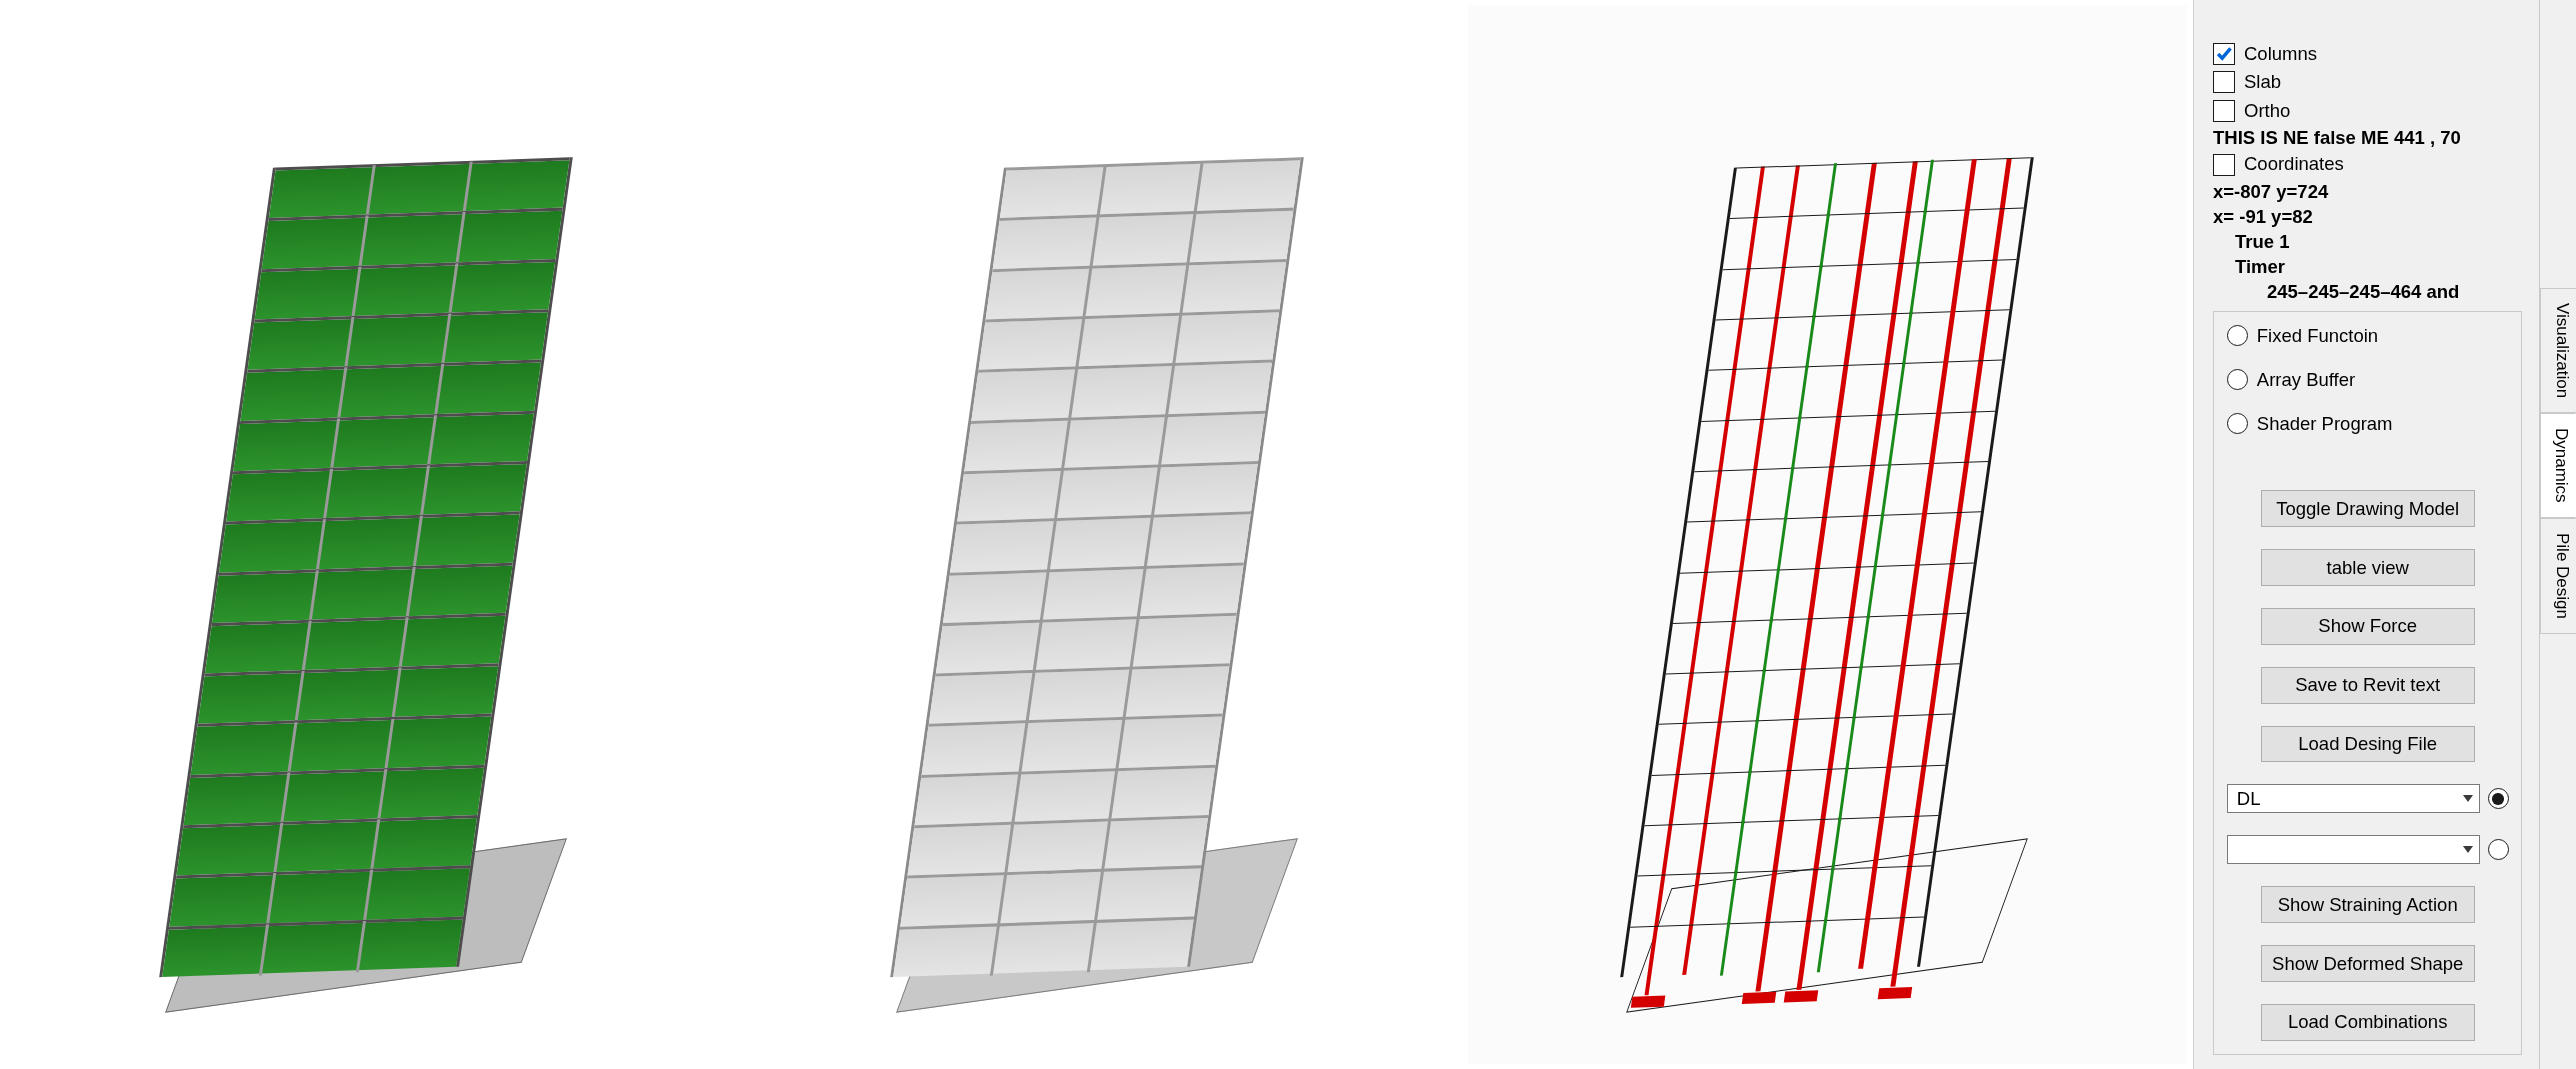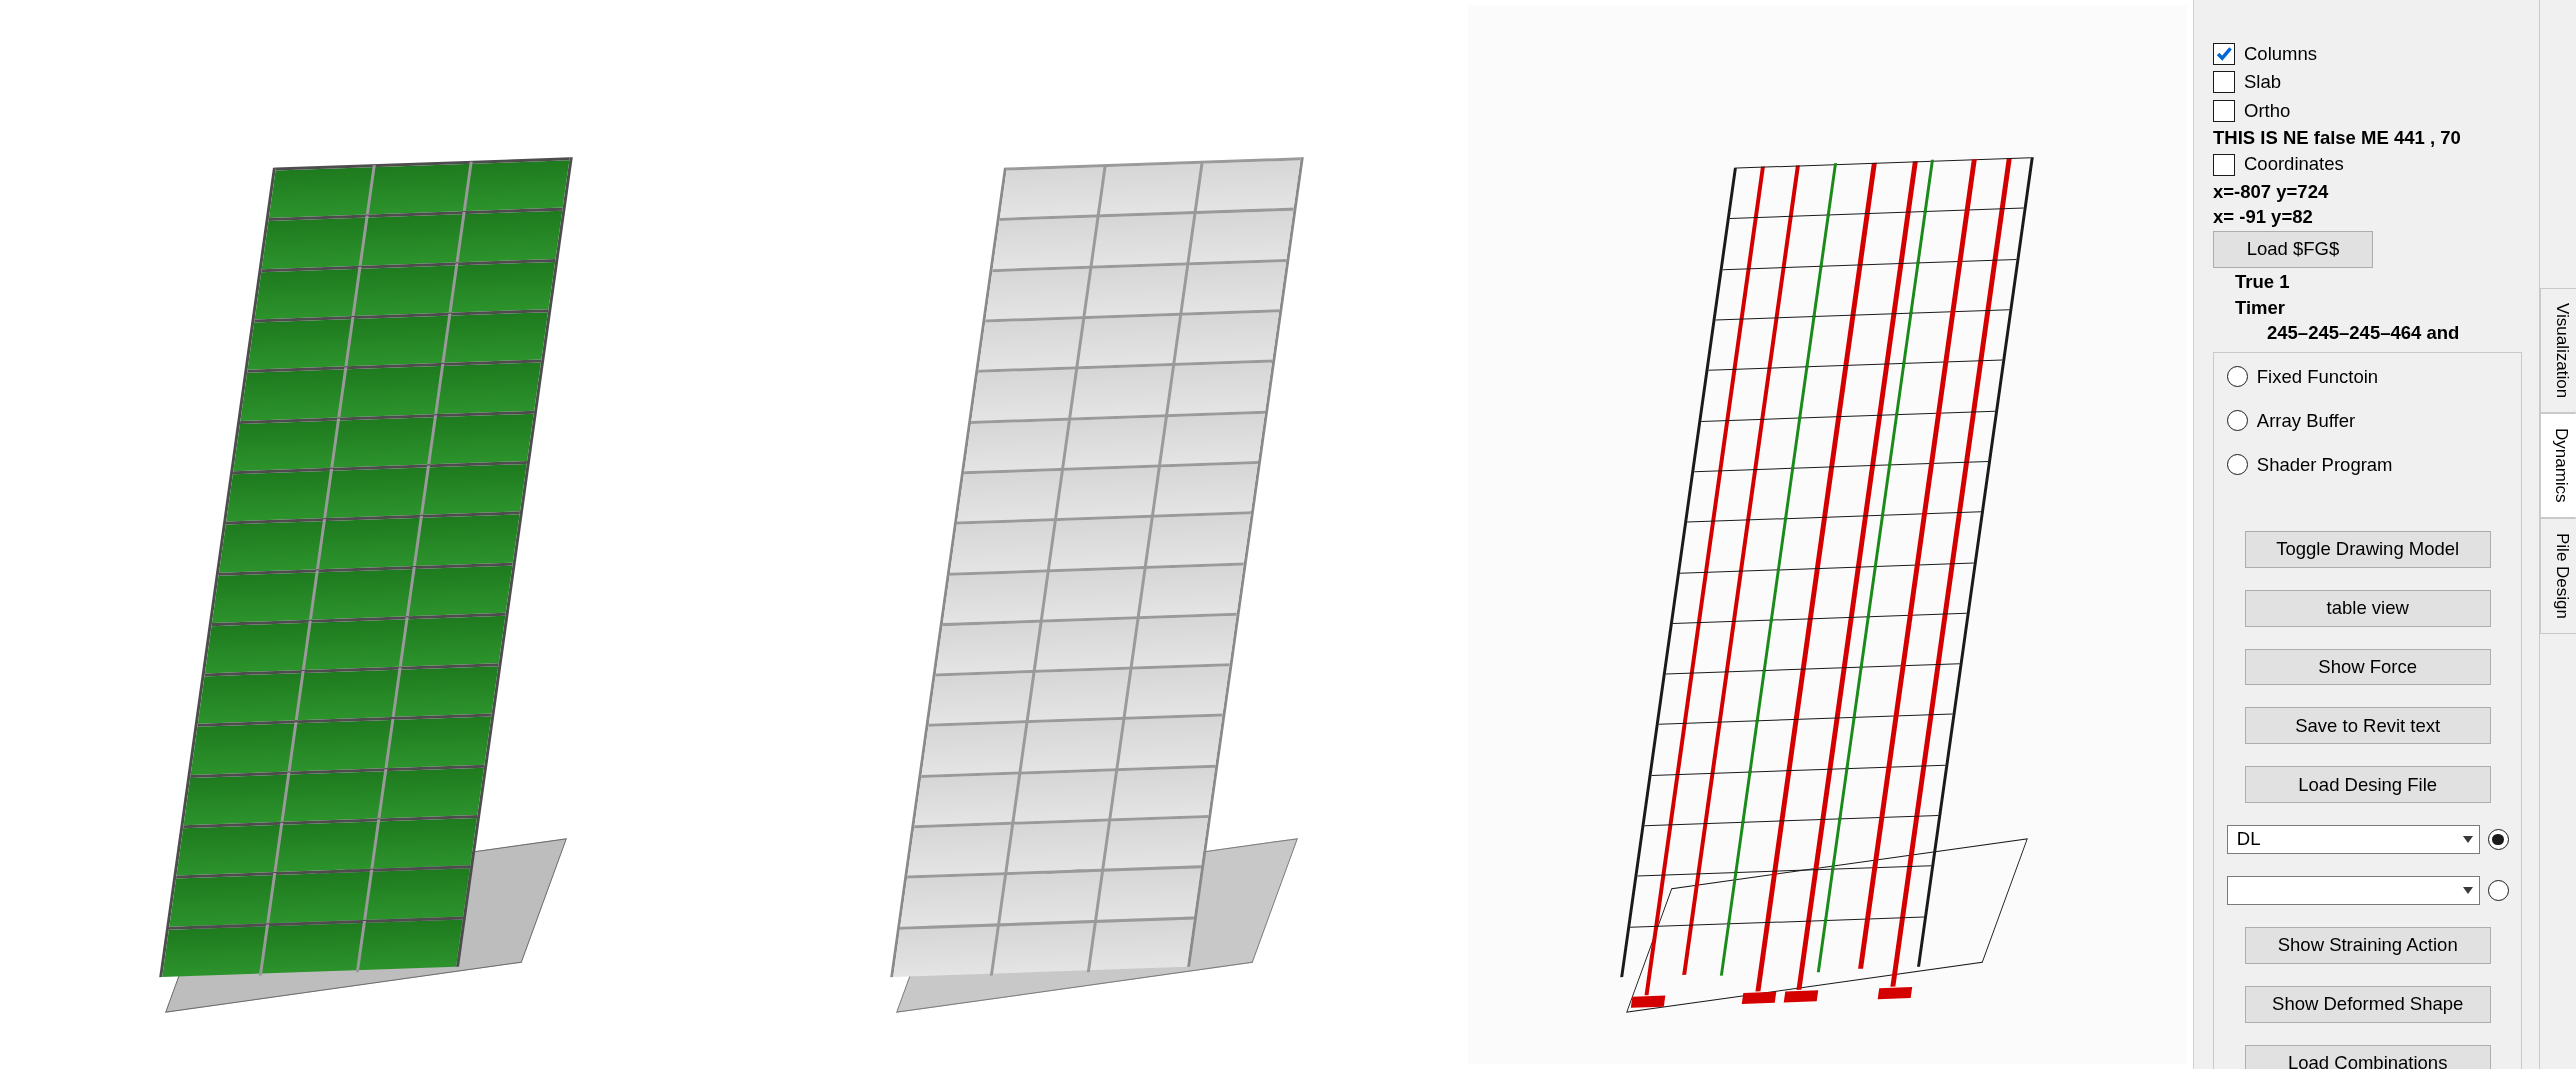--- a/index.html
+++ b/index.html
@@ -135,21 +135,21 @@
     align-items:center;
     justify-content:center;
     box-sizing:border-box;
     flex:0 0 auto;
   }
   .chk svg { width:16.6px; height:16.6px; stroke:#0066d6; stroke-width:5; fill:none; }
   .info-line { line-height:1.15;font-weight:bold; }
   .small-indent { padding-left: 22px; }
   .btn {
     display:block;
-    width: 246px;
+    width: 214px;
     max-width:100%;
     text-align:center;
     background:#e1e1e1;
     border:1.3px solid #adadad;
     padding: 6.4px 5.1px;
     font-size:18.5px;
     font-family:inherit;
     color:#000;
     cursor:pointer;
   }
@@ -356,23 +356,20 @@
       <div class="info-line">THIS IS NE false   ME  441 , 70</div>
 
       <div class="chk-row">
         <span class="chk"></span>
         <span>Coordinates</span>
       </div>
 
       <div class="info-line">x=-807 y=724</div>
       <div class="info-line">x= -91 y=82</div>
 
-      <div class="btn-row" style="justify-content:flex-start;">
-        <button class="btn" style="width:160px;">Load $FG$</button>
-      </div>
 
       <div class="info-line small-indent">True 1</div>
       <div class="info-line small-indent">Timer</div>
       <div class="info-line" style="padding-left:54px;">245–245–245–464 and</div>
 
       <div class="fieldgroup">
         <div class="radio-row">
           <span class="radio"></span>
           <span>Fixed Functoin</span>
         </div>

